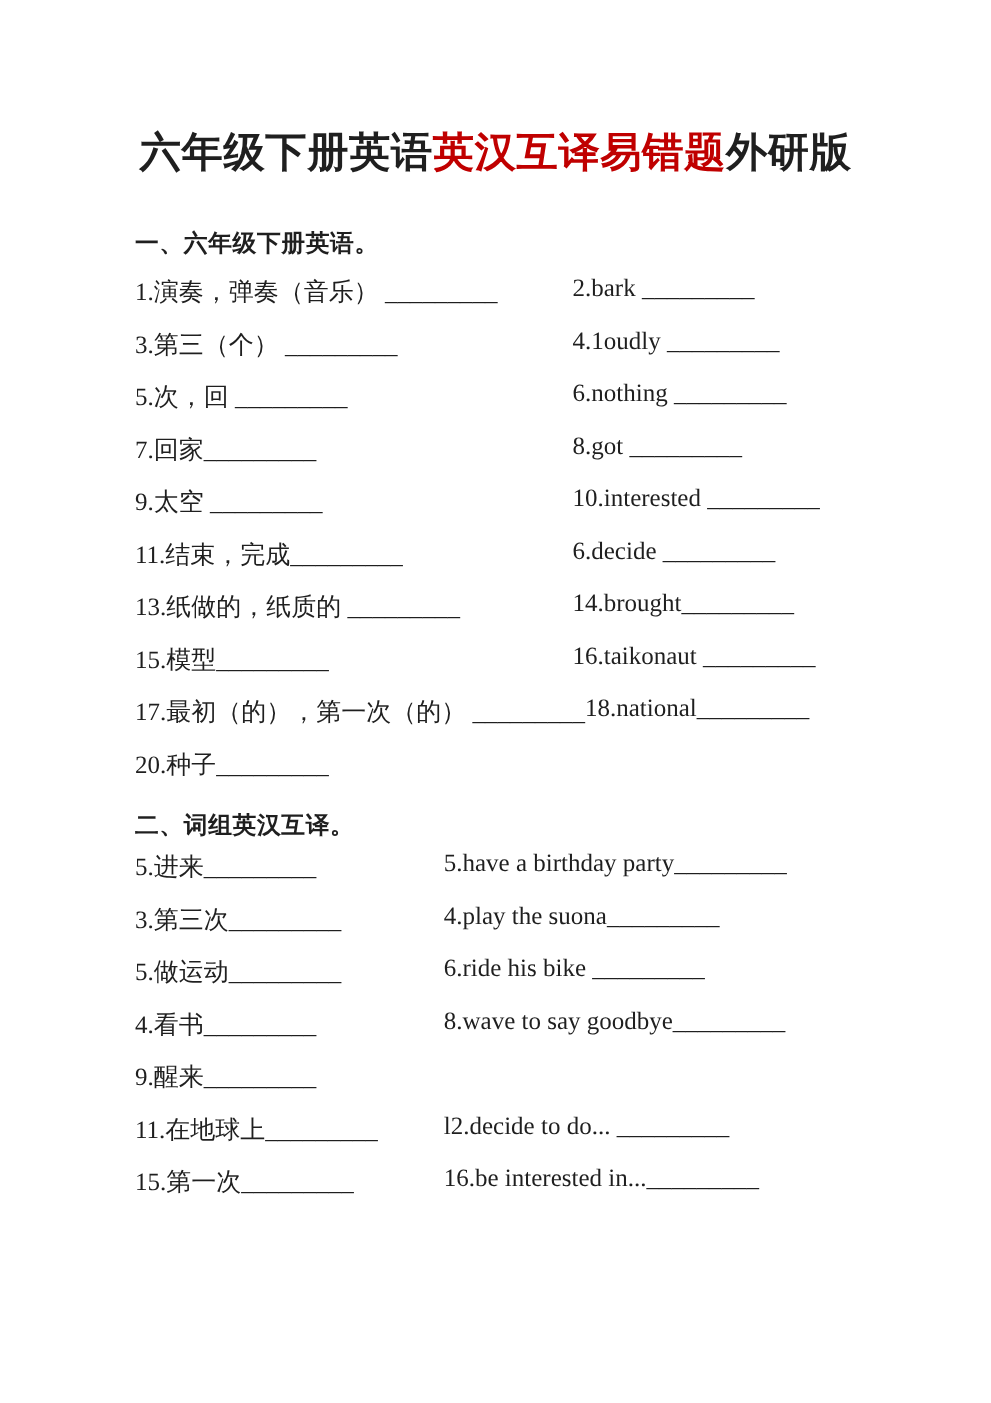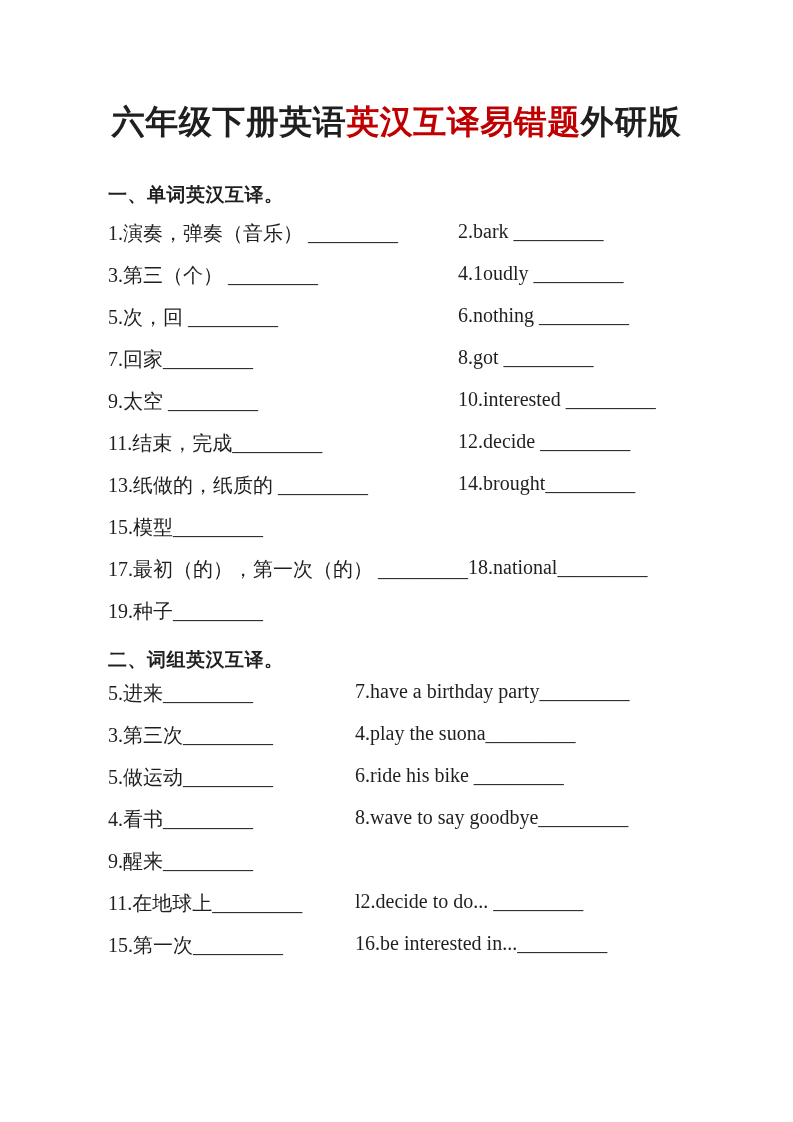--- a/index.html
+++ b/index.html
@@ -62,21 +62,21 @@
 </style>
 </head>
 <body>
 
 <div class="page">
 
   <div class="doc-title">
     <span>六年级下册英语</span><span class="hl">英汉互译易错题</span><span>外研版</span>
   </div>
 
-  <div class="section-heading s1-heading">一、单词英汉互译。</div>
+  <div class="section-heading s1-heading">一、六年级下册英语。</div>
 
   <div class="rows s1-rows">
     <div class="row">
       <span class="cell-left">1.演奏，弹奏（音乐） _________</span>
       <span class="cell-right">2.bark _________</span>
     </div>
     <div class="row">
       <span class="cell-left">3.第三（个） _________</span>
       <span class="cell-right">4.1oudly _________</span>
     </div>
@@ -87,45 +87,46 @@
     <div class="row">
       <span class="cell-left">7.回家_________</span>
       <span class="cell-right">8.got _________</span>
     </div>
     <div class="row">
       <span class="cell-left">9.太空 _________</span>
       <span class="cell-right">10.interested _________</span>
     </div>
     <div class="row">
       <span class="cell-left">11.结束，完成_________</span>
-      <span class="cell-right">12.decide _________</span>
+      <span class="cell-right">6.decide _________</span>
     </div>
     <div class="row">
       <span class="cell-left">13.纸做的，纸质的 _________</span>
       <span class="cell-right">14.brought_________</span>
     </div>
     <div class="row">
       <span class="cell-left">15.模型_________</span>
+      <span class="cell-right">16.taikonaut _________</span>
     </div>
     <div class="row">
       <span class="cell-left">17.最初（的），第一次（的） _________</span>
       <span class="cell-right">18.national_________</span>
     </div>
     <div class="row">
-      <span class="cell-left">19.种子_________</span>
+      <span class="cell-left">20.种子_________</span>
       <span class="cell-right"></span>
     </div>
   </div>
 
   <div class="section-heading s2-heading">二、词组英汉互译。</div>
 
   <div class="rows s2-rows">
     <div class="row">
       <span class="cell-left">5.进来_________</span>
-      <span class="cell-right">7.have a birthday party_________</span>
+      <span class="cell-right">5.have a birthday party_________</span>
     </div>
     <div class="row">
       <span class="cell-left">3.第三次_________</span>
       <span class="cell-right">4.play the suona_________</span>
     </div>
     <div class="row">
       <span class="cell-left">5.做运动_________</span>
       <span class="cell-right">6.ride his bike _________</span>
     </div>
     <div class="row">

